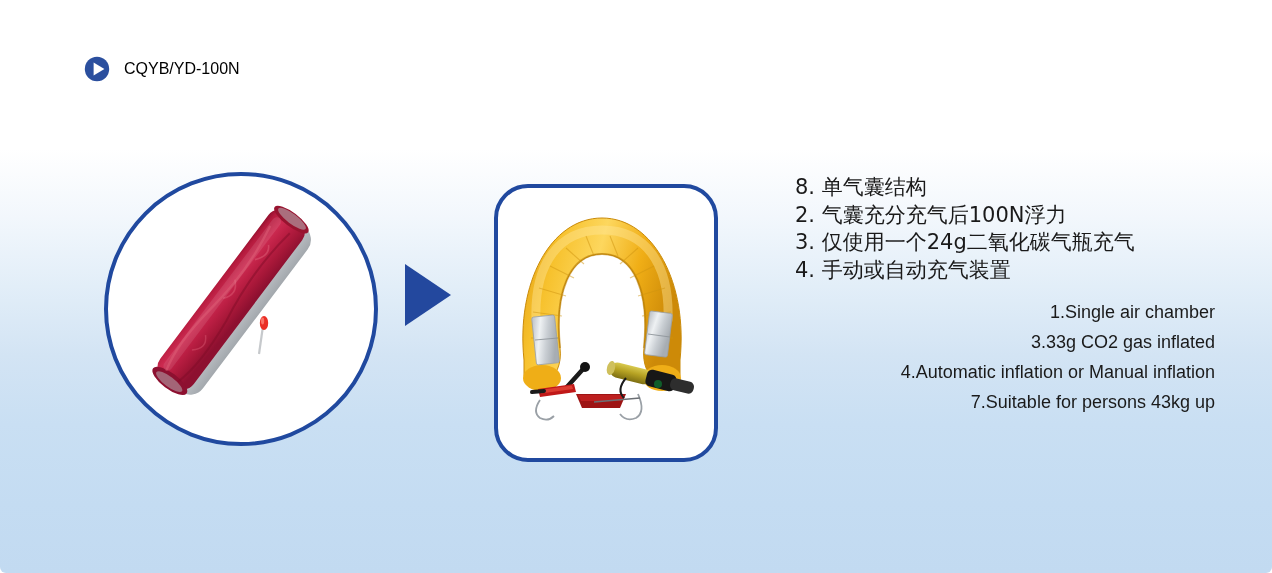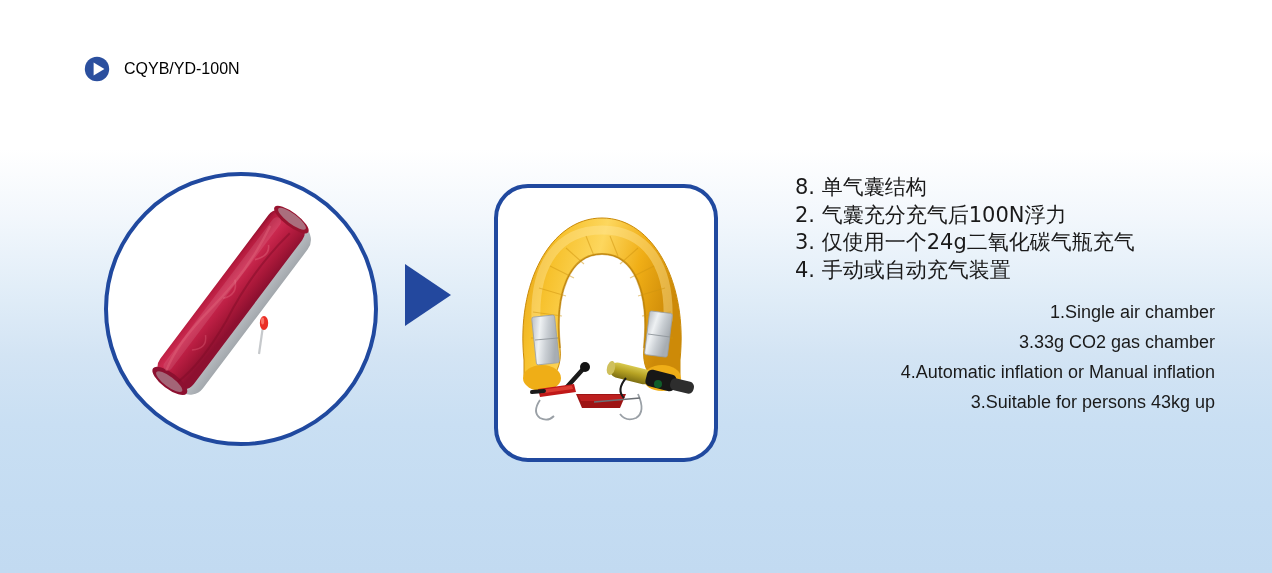--- a/index.html
+++ b/index.html
@@ -19,20 +19,21 @@
     background: linear-gradient(to bottom,
       #ffffff 0%,
       #ffffff 26%,
       #f2f7fc 38%,
       #e2eef8 50%,
       #d3e4f4 62%,
       #c9dff3 74%,
       #c4dcf2 88%,
       #c2daf1 100%);
     overflow: hidden;
+    border-radius: 6px;
   }
   
   #title-row {
     position: absolute;
     left: 84px;
     top: 56px;
     display: flex;
     align-items: center;
     gap: 14px;
   }
@@ -271,20 +272,20 @@
 
     <ul class="cn-list">
       <li class="cn-item">8. 单气囊结构</li>
       <li class="cn-item">2. 气囊充分充气后100N浮力</li>
       <li class="cn-item">3. 仅使用一个24g二氧化碳气瓶充气</li>
       <li class="cn-item">4. 手动或自动充气装置</li>
     </ul>
 
     <ul class="en-list">
       <li class="en-item">1.Single air chamber</li>
-      <li class="en-item">3.33g CO2 gas chamber</li>
+      <li class="en-item">3.33g CO2 gas inflated</li>
       <li class="en-item">4.Automatic inflation or Manual inflation</li>
-      <li class="en-item">3.Suitable for persons 43kg up</li>
+      <li class="en-item">7.Suitable for persons 43kg up</li>
     </ul>
 
   </div>
 
 </div>
 
 </body></html>

